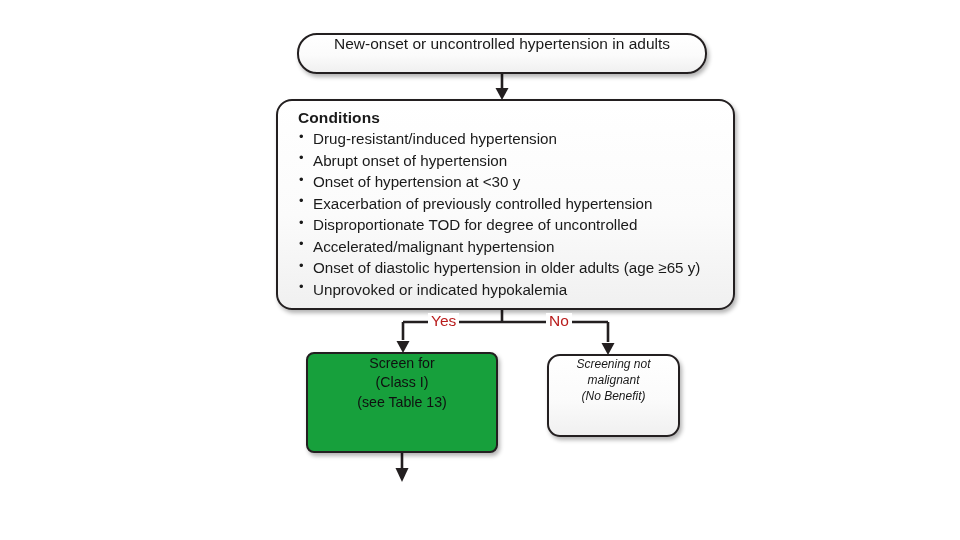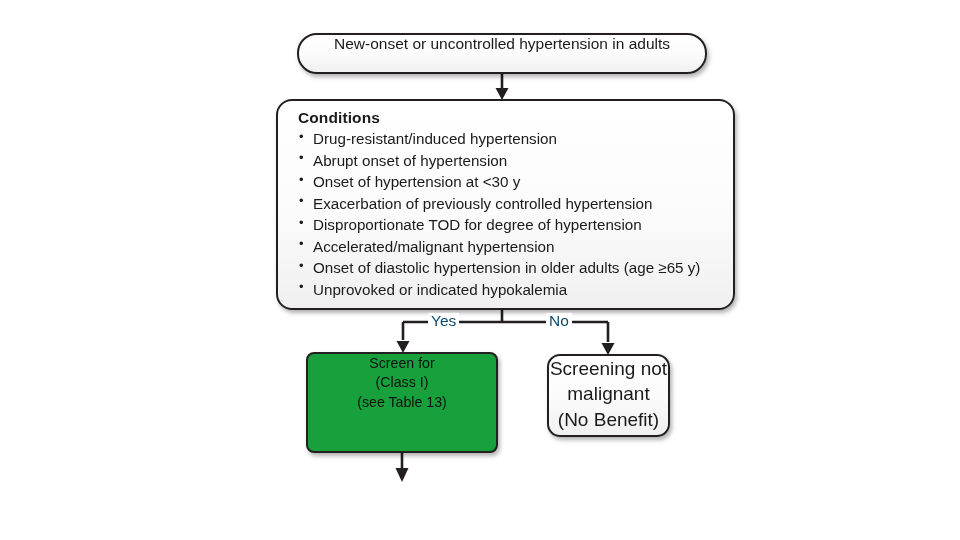--- a/index.html
+++ b/index.html
@@ -102,32 +102,33 @@
     box-shadow: 2px 3px 4px rgba(0,0,0,0.30);
     font-size: 14.2px;
     line-height: 1.36;
     color: #101010;
   }
 
   
   #node-nobenefit {
     left: 547px;
     top: 354px;
-    width: 123px;
+    width: 133px;
     height: 83px;
     border-radius: 13px;
-    font-size: 19px;
+    font-size: 12px;
     line-height: 1.34;
+    font-style: italic;
   }
 
   
   .branch-label {
     position: absolute;
     font-size: 15.5px;
-    color: #0c4a6e;
+    color: #b91c1c;
     background: #ffffff;
     padding: 0 3px;
     line-height: 1;
   }
   #label-yes { left: 428px; top: 313px; }
   #label-no  { left: 546px; top: 313px; }
 
   svg { display: block; }
 </style>
 </head>
@@ -167,21 +168,21 @@
   </div>
 
   <div class="node" id="node-conditions">
     <div id="conditions-inner">
       <div id="conditions-heading">Conditions</div>
       <ul id="conditions-list">
         <li>Drug-resistant/induced hypertension</li>
         <li>Abrupt onset of hypertension</li>
         <li>Onset of hypertension at &lt;30 y</li>
         <li>Exacerbation of previously controlled hypertension</li>
-        <li>Disproportionate TOD for degree of hypertension</li>
+        <li>Disproportionate TOD for degree of uncontrolled</li>
         <li>Accelerated/malignant hypertension</li>
         <li>Onset of diastolic hypertension in older adults (age ≥65 y)</li>
         <li>Unprovoked or indicated hypokalemia</li>
       </ul>
     </div>
   </div>
 
   <div class="branch-label" id="label-yes">Yes</div>
   <div class="branch-label" id="label-no">No</div>
 

